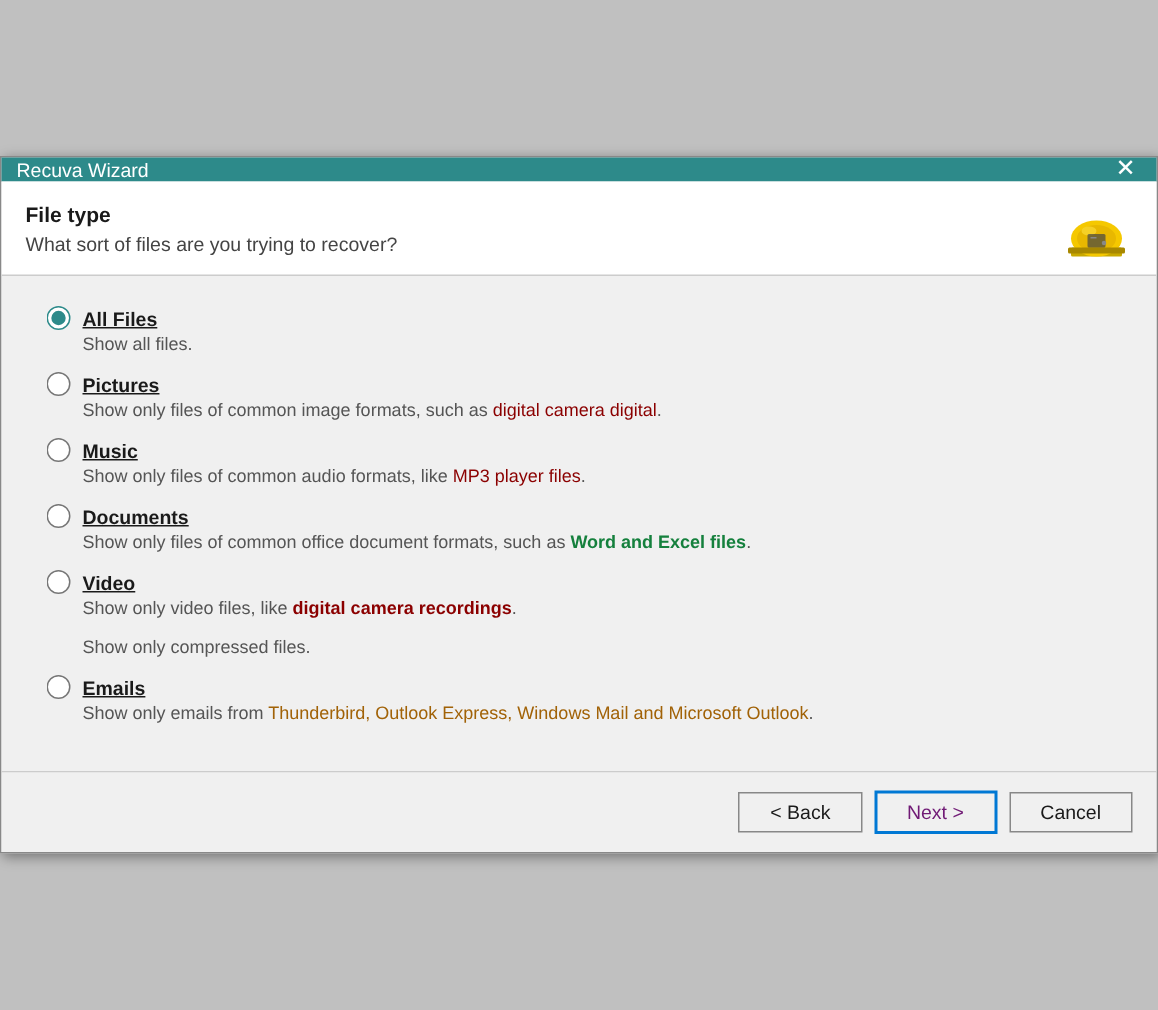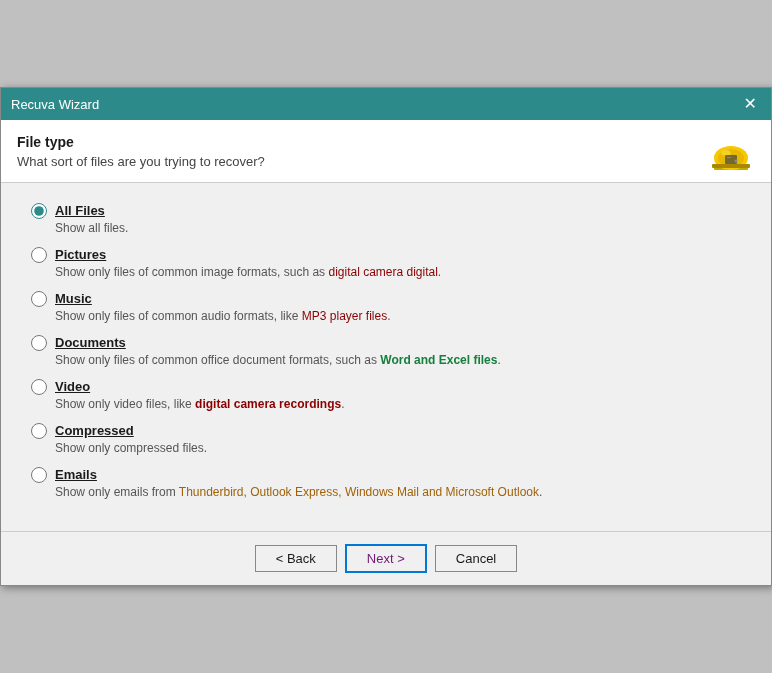--- a/index.html
+++ b/index.html
@@ -18,21 +18,21 @@
       border: 1px solid #888;
       box-shadow: 2px 2px 8px rgba(0,0,0,0.4);
     }
     .title-bar {
       background: #2d8a8a;
       color: white;
       padding: 6px 10px;
       display: flex;
       align-items: center;
       justify-content: space-between;
-      height: 32px;
+      height: 16px;
     }
     .title-bar-title {
       font-size: 13px;
       font-weight: normal;
     }
     .title-bar-close {
       background: none;
       border: none;
       color: white;
       font-size: 16px;
@@ -73,20 +73,21 @@
     .radio-group {
       display: flex;
       flex-direction: column;
       gap: 0px;
     }
     .radio-item {
       margin-bottom: 12px;
     }
     .radio-label-row {
       display: flex;
+      align-items: center;
       gap: 8px;
       margin-bottom: 2px;
     }
     .radio-input {
       width: 16px;
       height: 16px;
       accent-color: #2d8a8a;
       cursor: pointer;
       flex-shrink: 0;
     }
@@ -100,21 +101,21 @@
     .radio-desc {
       margin-left: 24px;
       color: #555;
       font-size: 12px;
     }
     .footer-section {
       background: #f0f0f0;
       padding: 12px 16px;
       display: flex;
       align-items: center;
-      justify-content: center;
+      justify-content: flex-end;
       gap: 8px;
     }
     .btn {
       padding: 5px 20px;
       font-size: 13px;
       border: 1px solid #888;
       background: #f0f0f0;
       cursor: pointer;
       min-width: 75px;
       color: #1a1a1a;
@@ -201,24 +202,20 @@
 
       <div class="radio-item">
         <div class="radio-label-row">
           <input type="radio" name="filetype" class="radio-input" id="video" style="">
           <label for="video" class="radio-label">Video</label>
         </div>
         <div class="radio-desc">Show only video files, like <span style="color:#8b0000;font-weight:bold;">digital camera recordings</span>.</div>
       </div>
 
       <div class="radio-item">
-        <div class="radio-label-row">
-          <input type="radio" name="filetype" class="radio-input" id="compressed" style="">
-          <label for="compressed" class="radio-label">Compressed</label>
-        </div>
         <div class="radio-desc">Show only compressed files.</div>
       </div>
 
       <div class="radio-item">
         <div class="radio-label-row">
           <input type="radio" name="filetype" class="radio-input" id="emails" style="">
           <label for="emails" class="radio-label">Emails</label>
         </div>
         <div class="radio-desc">Show only emails from <span style="color:#a16207;">Thunderbird, Outlook Express, Windows Mail and Microsoft Outlook</span>.</div>
       </div>

